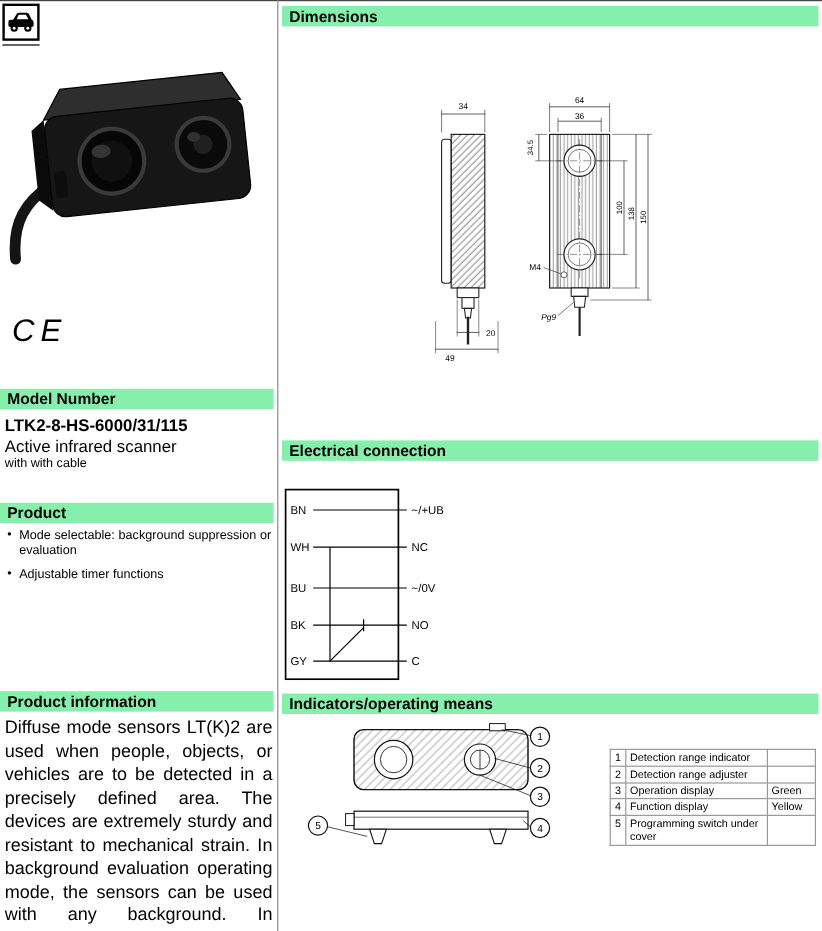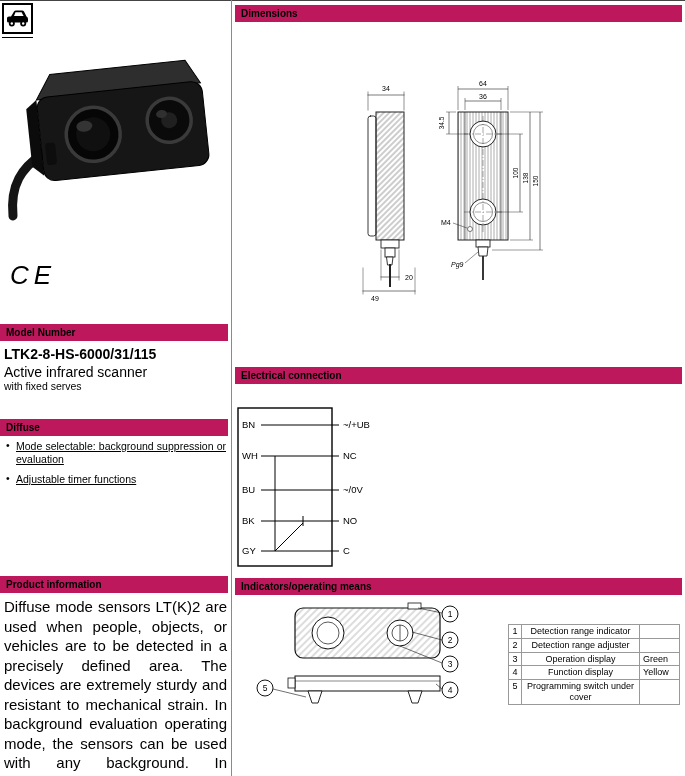--- a/index.html
+++ b/index.html
@@ -7,22 +7,22 @@
   body {
     width:685px; height:776px; position:relative; overflow:hidden;
     font-family:"Liberation Sans", sans-serif; color:#000;
   }
   svg text { font-family:"Liberation Sans", sans-serif; fill:#000; }
 
   .top-rule { position:absolute; left:0; top:0; width:685px; height:1px; background:#444; }
   .col-divider { position:absolute; left:231px; top:0; width:1px; height:776px; background:#8a8a8a; }
 
   .bar {
-    position:absolute; height:17px; background:#be185d;
-    font-size:10px; font-weight:bold; line-height:17px; padding-left:6px;
+    position:absolute; height:17px; background:#86efac;
+    font-size:13px; font-weight:bold; line-height:17px; padding-left:6px;
   }
   .bar-left  { left:0; width:228px; }
   .bar-right { left:235px; width:447px; }
 
   .icon-box {
     position:absolute; left:2px; top:3px; width:31px; height:31px;
     border:2px solid #000; background:#fff; display:flex; align-items:center; justify-content:center;
   }
   .icon-underline { position:absolute; left:2px; top:37px; width:31px; height:1px; background:#000; }
 
@@ -30,40 +30,40 @@
 
   .ce-mark {
     position:absolute; left:10px; top:260px;
     font-size:26px; letter-spacing:5px; font-weight:400;font-style:italic;
   }
 
   .model-number { position:absolute; left:4px; top:346px; width:222px; font-size:14px; font-weight:bold; }
   .model-line1  { position:absolute; left:4px; top:364px; width:222px; font-size:14px; }
   .model-line2  { position:absolute; left:4px; top:380px; width:222px; font-size:10.5px; }
 
-  .features { position:absolute; left:4px; top:440px; width:222px; list-style:none;text-decoration:underline; }
+  .features { position:absolute; left:4px; top:440px; width:222px; list-style:none; }
   .features li {
     position:relative; padding-left:12px; margin-bottom:6px;
     font-size:10.5px; line-height:1.27; text-align:justify;
   }
   .features li::before { content:"\2022"; position:absolute; left:2px; top:-1px; }
 
   .product-info-text {
     position:absolute; left:4px; top:597px; width:223px;
     font-size:15px; line-height:1.3; text-align:justify;
   }
 
   .dim-svg  { position:absolute; left:235px; top:28px;  width:450px; height:335px; }
   .elec-svg { position:absolute; left:235px; top:392px; width:450px; height:182px; }
   .ind-svg  { position:absolute; left:240px; top:600px; width:270px; height:135px; }
 
   .ind-table { position:absolute; left:508px; top:624px; border-collapse:collapse; font-size:9px; background:#fff; }
   .ind-table td { border:1px solid #999; padding:1px 3px 1px 3px; vertical-align:top; line-height:1.2; }
   .ind-table .c-num  { width:13px; text-align:center; }
-  .ind-table .c-desc { width:118px;text-align:center; }
+  .ind-table .c-desc { width:118px; }
   .ind-table .c-val  { width:40px;margin-top:40px; }
 </style>
 </head>
 <body>
 
 <div class="top-rule"></div>
 <div class="col-divider"></div>
 
 <div class="icon-box">
   <svg width="25" height="22" viewBox="0 0 25 22">
@@ -93,23 +93,23 @@
       <rect x="44" y="100" width="10" height="22" rx="3" fill="#0d0d0d"></rect>
     </g>
   </svg>
 </div>
 
 <div class="ce-mark">CE</div>
 
 <div class="bar bar-left" style="top:324px">Model Number</div>
 <div class="model-number">LTK2-8-HS-6000/31/115</div>
 <div class="model-line1">Active infrared scanner</div>
-<div class="model-line2">with fixed serves</div>
-
-<div class="bar bar-left" style="top:419px">Diffuse</div>
+<div class="model-line2">with with cable</div>
+
+<div class="bar bar-left" style="top:419px">Product</div>
 <ul class="features">
   <li>Mode selectable: background suppression or evaluation</li>
   <li>Adjustable timer functions</li>
 </ul>
 
 <div class="bar bar-left" style="top:576px">Product information</div>
 <div class="product-info-text">Diffuse mode sensors LT(K)2 are used when people, objects, or vehicles are to be detected in a precisely defined area. The devices are extremely sturdy and resistant to mechanical strain. In background evaluation operating mode, the sensors can be used with any background. In background suppression operating mode, the background serves as a reference area. This enables highly reflective objects to be reliably detected as well. In addition, this operating mode offers an option for testing.</div>
 
 <div class="bar bar-right" style="top:5px">Dimensions</div>
 

